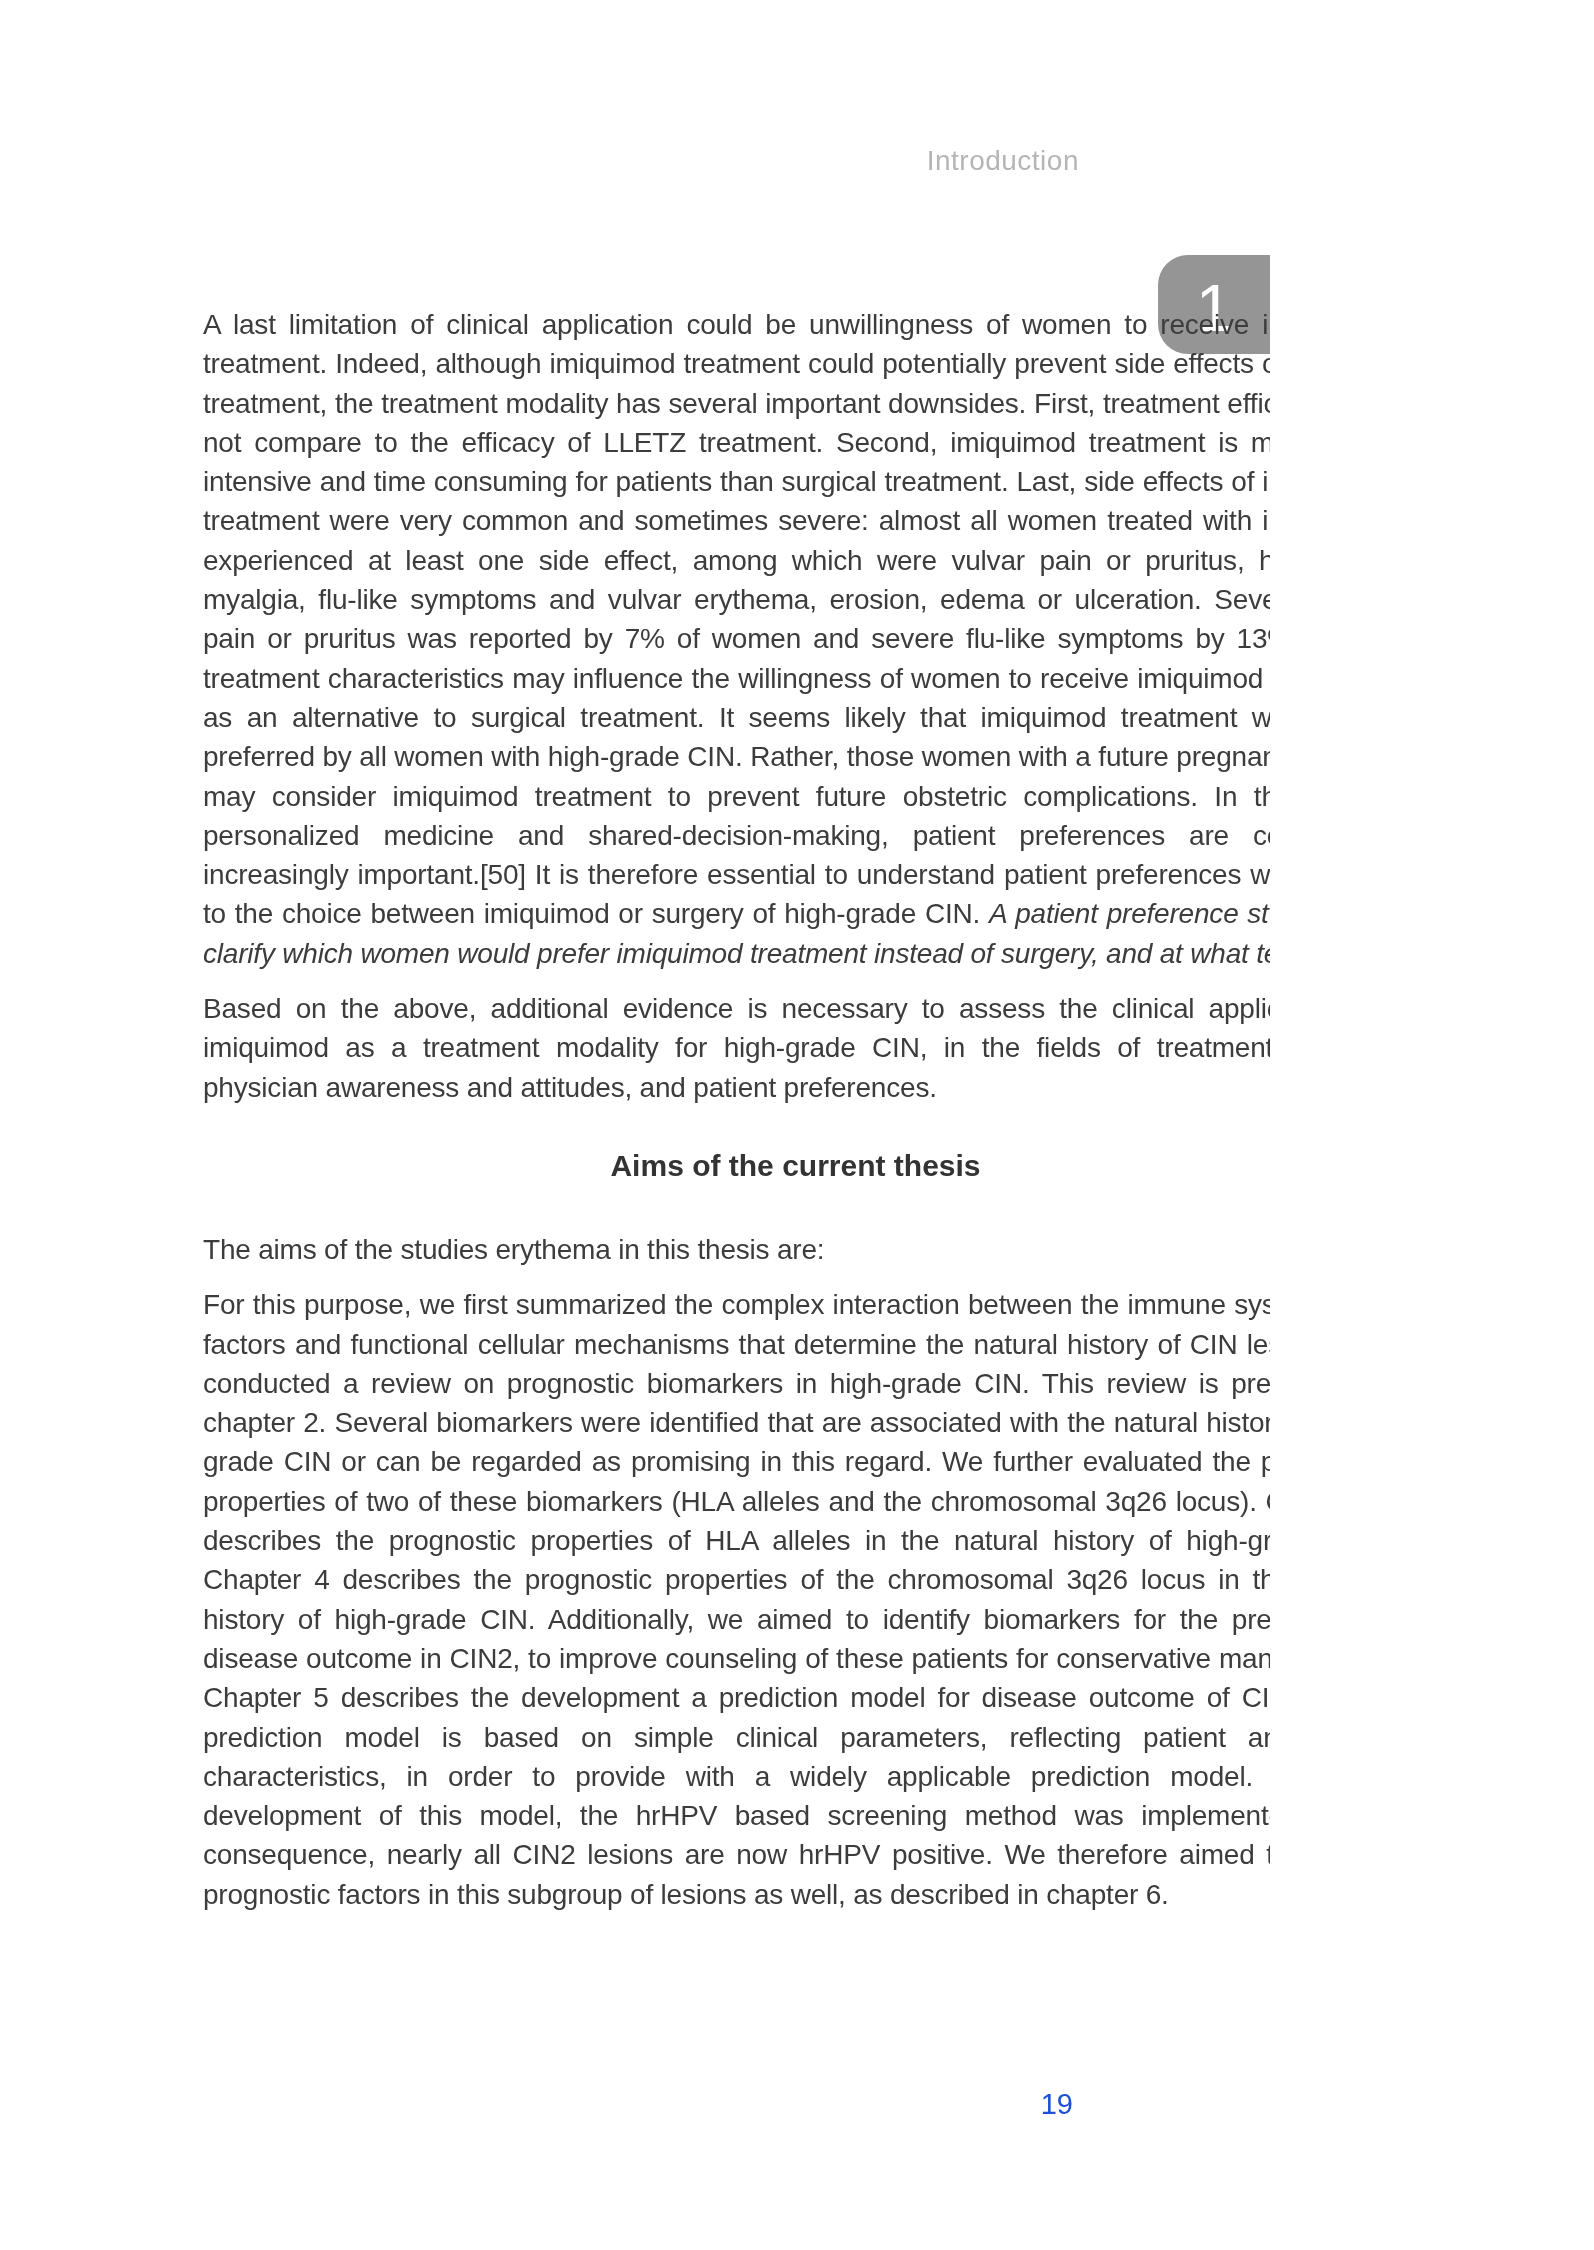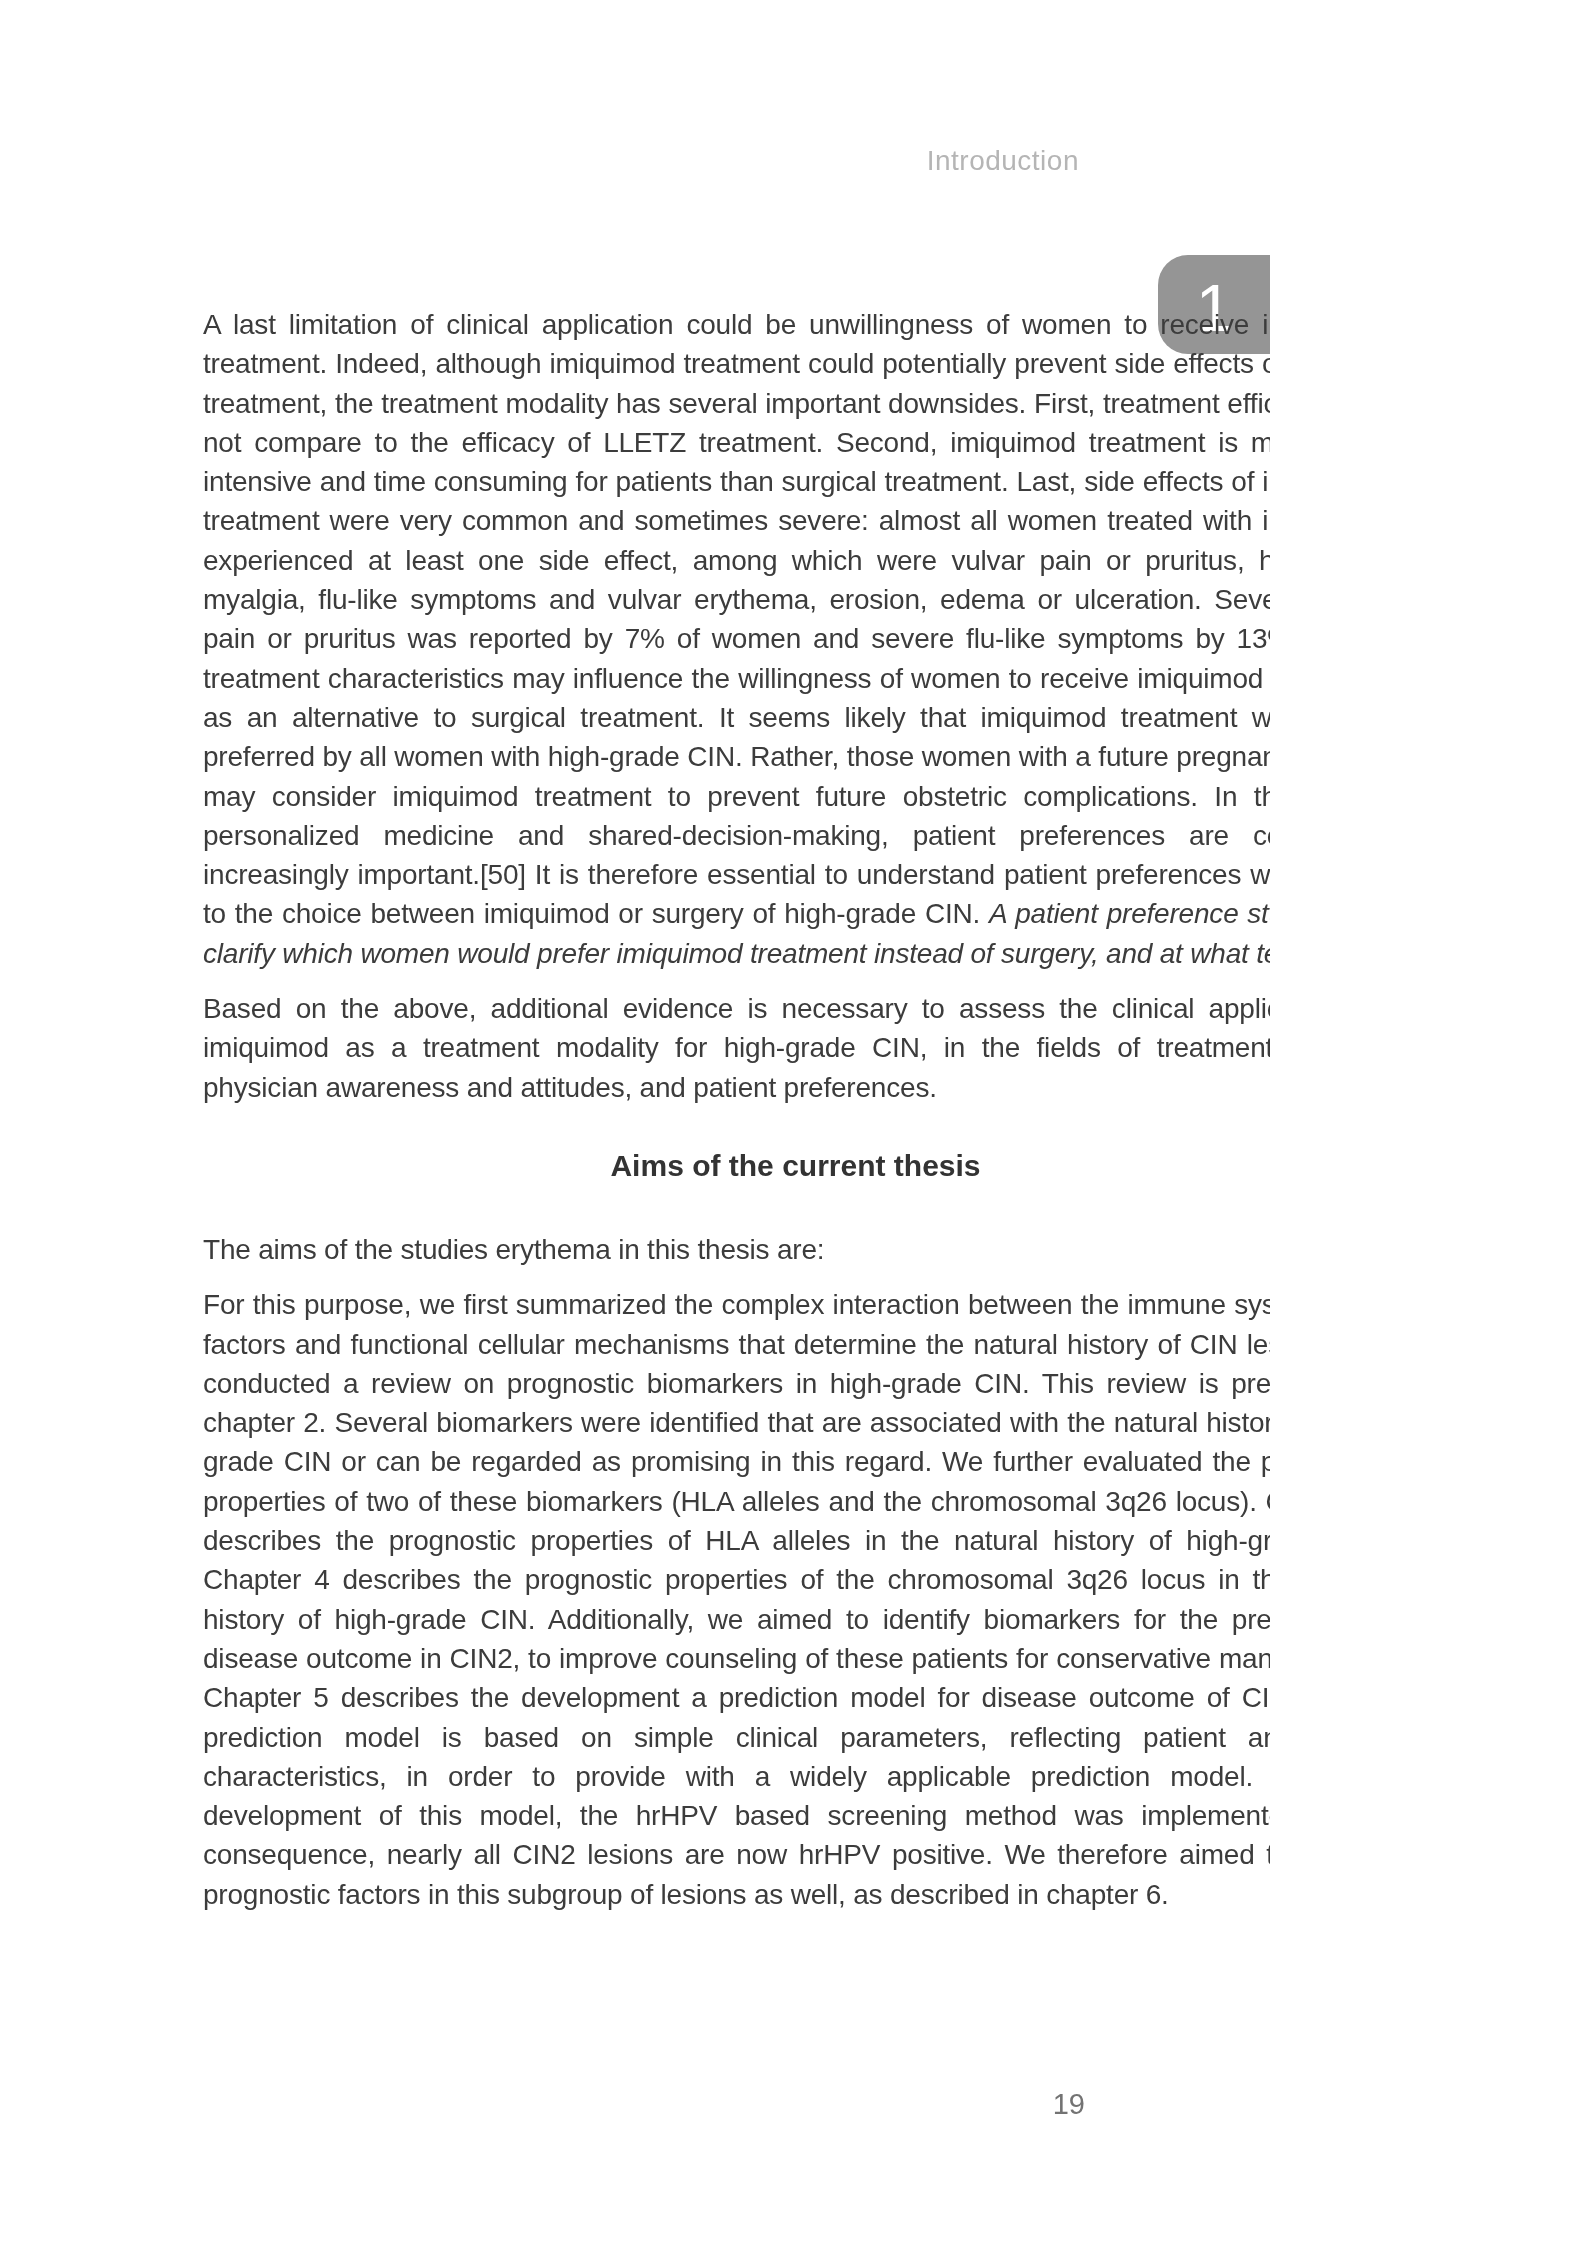--- a/index.html
+++ b/index.html
@@ -82,24 +82,24 @@
   .aim-gap {
     display: inline-block;
     width: 40px;
   }
   .aim-title {
     font-weight: bold;
   }
   .page-number {
     position: absolute;
     top: 2090px;
-    right: 185px;
+    right: 197px;
     font-size: 29px;
     line-height: 1;
-    color: #737373;
+    color: #1d4ed8;
   }
 </style>
 </head>
 <body>
 
 <div class="page">
 
   <div class="running-header">Introduction</div>
 
   <div class="chapter-tab">

